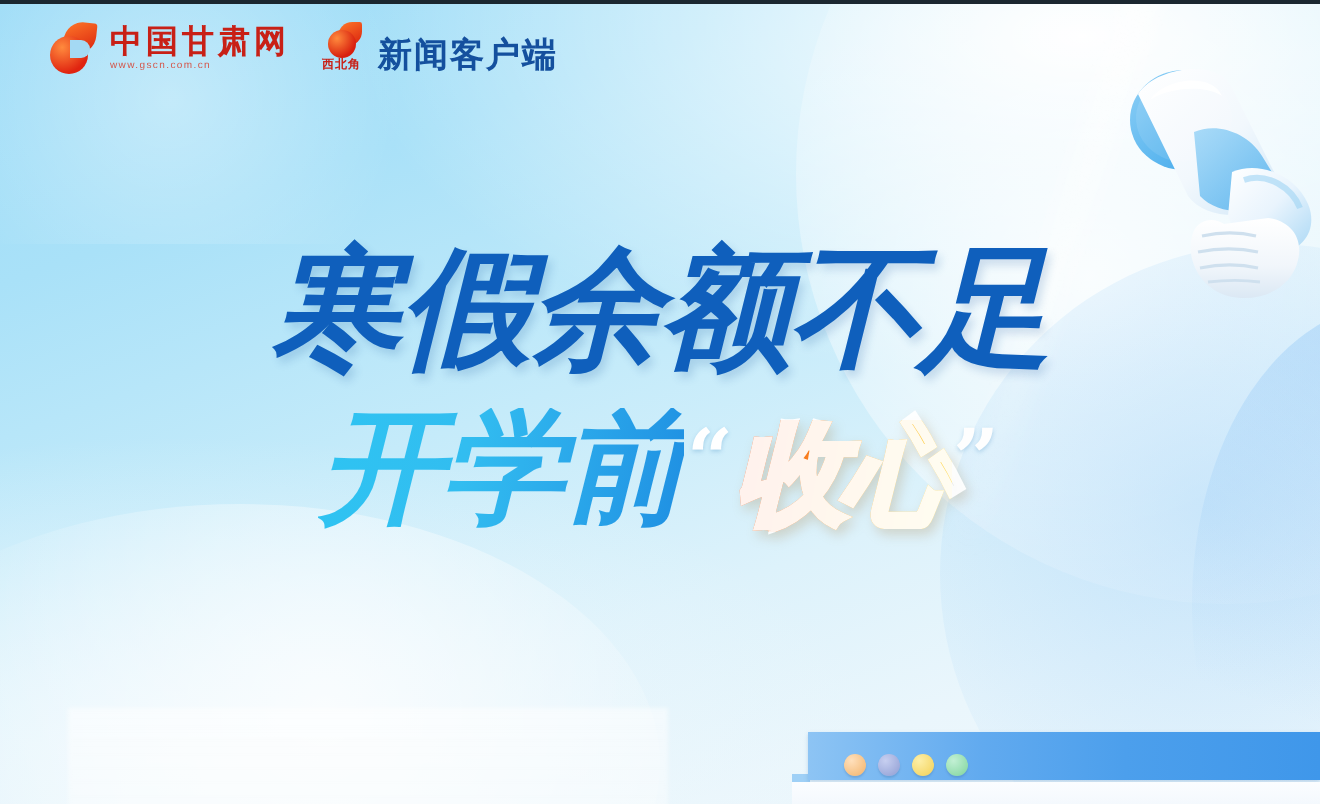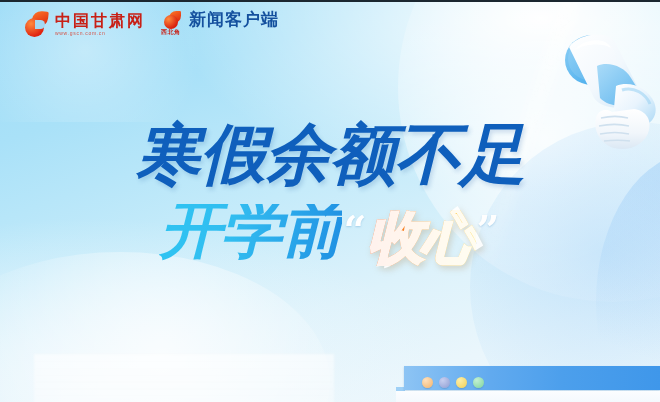--- a/index.html
+++ b/index.html
@@ -58,21 +58,21 @@
     position:absolute;left:11px;top:9px;width:10px;height:9px;border-radius:0 6px 6px 0;
     background:#a4d9f3;
   }
   .cn-logo{display:flex;flex-direction:column;justify-content:center;}
   .cn-logo .cn-main{
     font-size:16px;font-weight:700;color:#c82016;letter-spacing:2px;line-height:1;
     font-family:"DejaVu Sans","Liberation Sans",sans-serif;
   }
   .cn-logo .cn-url{font-size:5px;color:#d4564a;letter-spacing:.7px;margin-top:2px;line-height:1;}
 
-  .brand2{display:flex;align-items:flex-start;margin-left:18px;}
+  .brand2{display:flex;align-items:flex-end;margin-left:18px;}
   .flame2{position:relative;width:20px;height:26px;margin-right:6px;flex:0 0 auto;}
   .flame2 .ball{position:absolute;left:1px;top:4px;width:14px;height:14px;border-radius:50%;
     background:radial-gradient(circle at 32% 30%, #ff8a3d, #d8200e 70%);}
   .flame2 .tail{position:absolute;left:6px;top:0;width:12px;height:12px;
     background:linear-gradient(150deg,#ff7a2a,#d81e0c);border-radius:60% 10% 60% 0;}
   .flame2 .sub{position:absolute;left:-2px;top:17px;font-size:6px;color:#c82016;font-weight:700;letter-spacing:.5px;white-space:nowrap;}
   .app-name{
     font-size:17px;font-weight:700;color:#14509e;letter-spacing:1px;line-height:1;
     font-family:"DejaVu Sans","Liberation Sans",sans-serif;
   }
@@ -91,21 +91,21 @@
     line-height:1;
     text-shadow:2px 3px 4px rgba(30,90,160,.18);
     white-space:nowrap;
   }
   .line2{
     margin-top:16px;
     display:flex;align-items:flex-end;justify-content:center;
     white-space:nowrap;
   }
   .l2a,.l2b{
-    font-family:Liberation Mono, monospace;
+    font-family:Liberation Sans, sans-serif;
     font-size:62px;font-weight:700;font-style:italic;line-height:1;letter-spacing:-1px;
     -webkit-background-clip:text;background-clip:text;color:transparent;
   }
   .l2a{background-image:linear-gradient(100deg,#2ec4f2 0%,#32bdf0 40%,#2aa7ea 70%,#1f8fe2 100%);}
   .l2b{background-image:linear-gradient(95deg,#1a8ae0 0%,#1574cf 55%,#1268c6 100%);}
   .quote{
     font-family:"DejaVu Serif","Liberation Serif",serif;
     font-size:40px;font-weight:700;line-height:1;
     color:#ffffff;
     align-self:flex-start;

